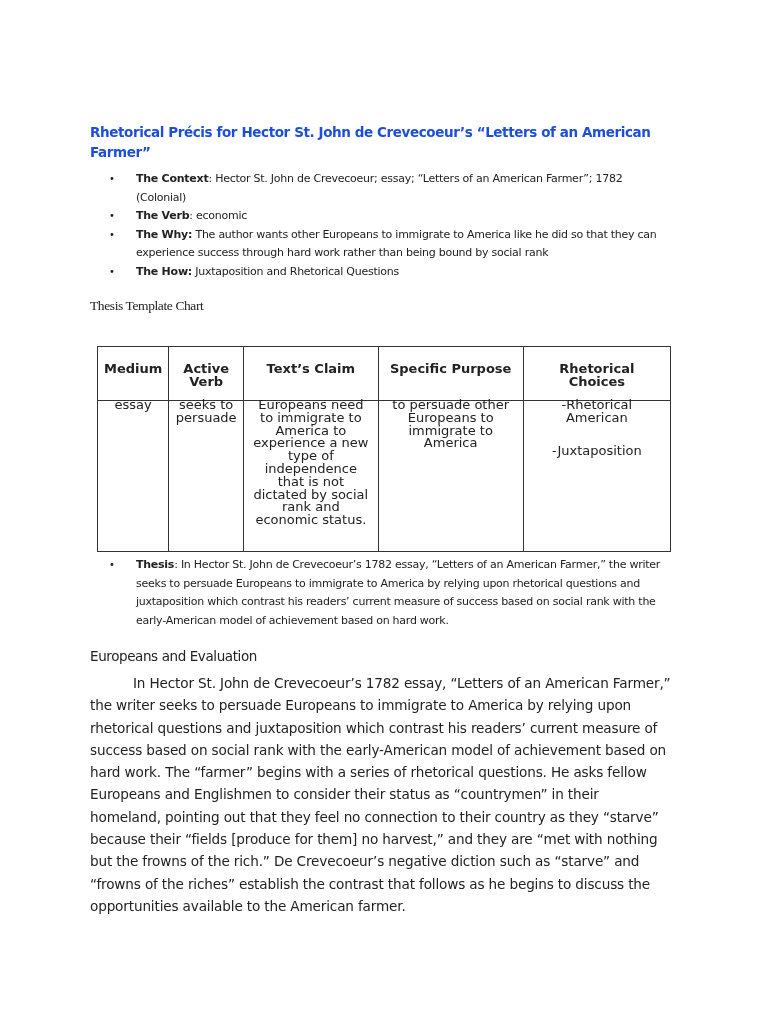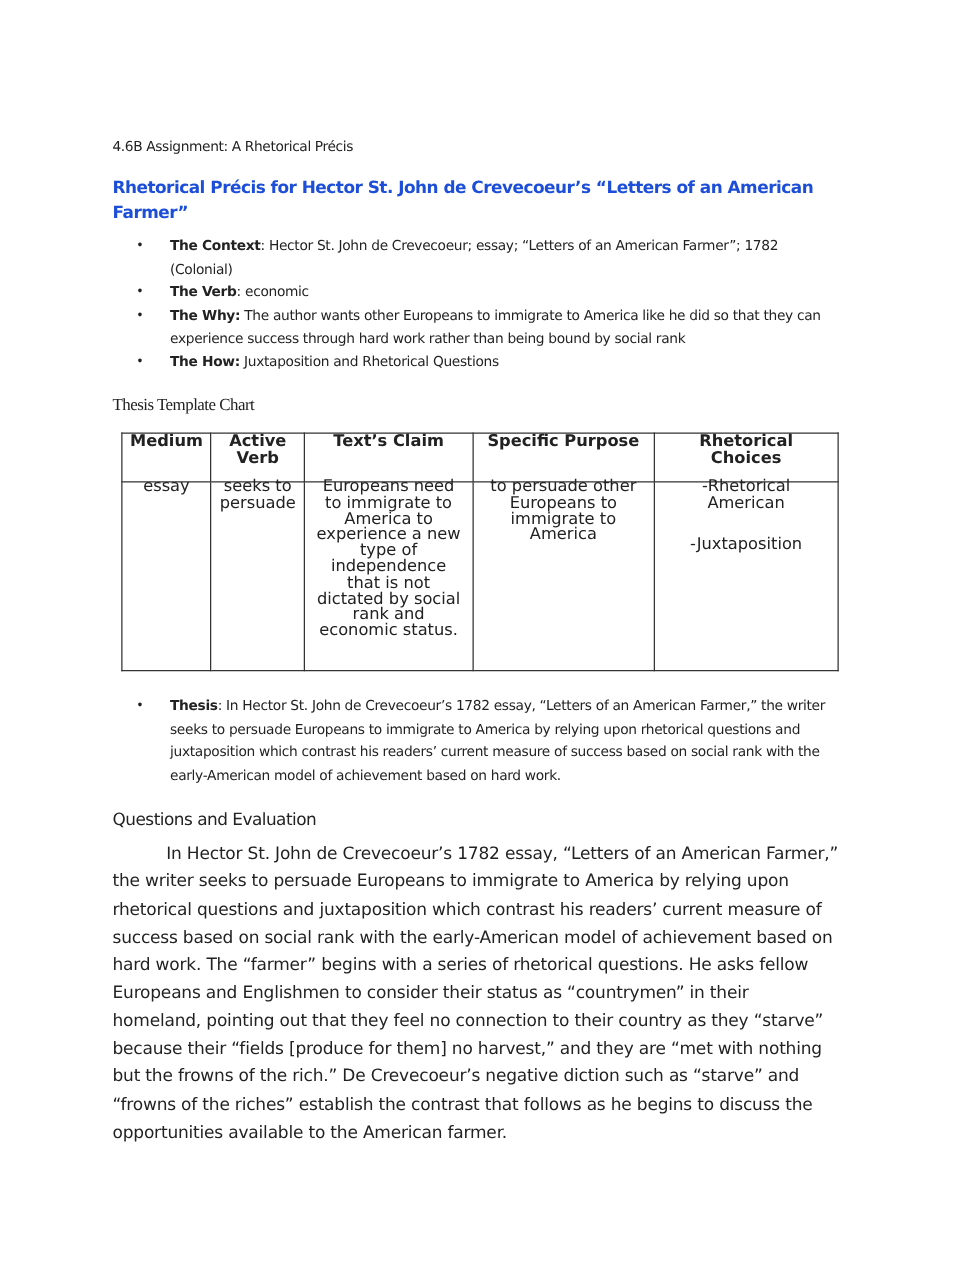--- a/index.html
+++ b/index.html
@@ -83,21 +83,21 @@
     }
     table.thesis th, table.thesis td {
       border: 1.5px solid #333;
       vertical-align: top;
       padding: 0 6px;
     }
     table.thesis th {
       font-weight: bold;
       text-align: center;
       height: 37px;
-      padding-top: 1px;
+      padding-top: 16px;
     }
     table.thesis td {
       height: 150px;
       text-align: center;
       padding-top: 0;
     }
     table.thesis td .cell-text { margin-top: -2px; display: block; }
     .thesis-bullet {
       position: absolute;
       left: 136px; top: 556px;
@@ -132,21 +132,20 @@
       line-height: 22.3px;
       color: #222;
       text-indent: 43px;
       margin: 0;
     }
   </style>
 </head>
 <body>
 
 <div class="page">
-  <p class="subtitle">4.6B Assignment: A Rhetorical Précis</p>
   <h2 class="heading2">Rhetorical Précis for Hector St. John de Crevecoeur’s “Letters of an American Farmer”</h2>
 
   <ul class="bullets">
     <li>
       <span class="bullet">•</span>
       <span class="bold">The Context</span><span>: </span><span>Hector St. John de Crevecoeur; essay; “Letters of an American Farmer”; 1782 (Colonial)</span>
     </li>
     <li>
       <span class="bullet">•</span>
       <span class="bold">The Verb</span><span>: </span><span>economic</span>
@@ -201,14 +200,14 @@
       </td>
     </tr>
   </tbody>
 </table>
 
 <div class="thesis-bullet">
   <span class="bullet">•</span>
   <span class="bold">Thesis</span><span>: </span><span>In Hector St. John de Crevecoeur’s 1782 essay, “Letters of an American Farmer,” the writer seeks to persuade Europeans to immigrate to America by relying upon rhetorical questions and juxtaposition which contrast his readers’ current measure of success based on social rank with the early-American model of achievement based on hard work.</span>
 </div>
 
-<div class="analysis-heading">Questions and Evaluation</div>
+<div class="analysis-heading">Europeans and Evaluation</div>
 <p class="analysis-body">In Hector St. John de Crevecoeur’s 1782 essay, “Letters of an American Farmer,” the writer seeks to persuade Europeans to immigrate to America by relying upon rhetorical questions and juxtaposition which contrast his readers’ current measure of success based on social rank with the early-American model of achievement based on hard work. The “farmer” begins with a series of rhetorical questions. He asks fellow Europeans and Englishmen to consider their status as “countrymen” in their homeland, pointing out that they feel no connection to their country as they “starve” because their “fields [produce for them] no harvest,” and they are “met with nothing but the frowns of the rich.” De Crevecoeur’s negative diction such as “starve” and “frowns of the riches” establish the contrast that follows as he begins to discuss the opportunities available to the American farmer.</p>
 
 </body></html>

